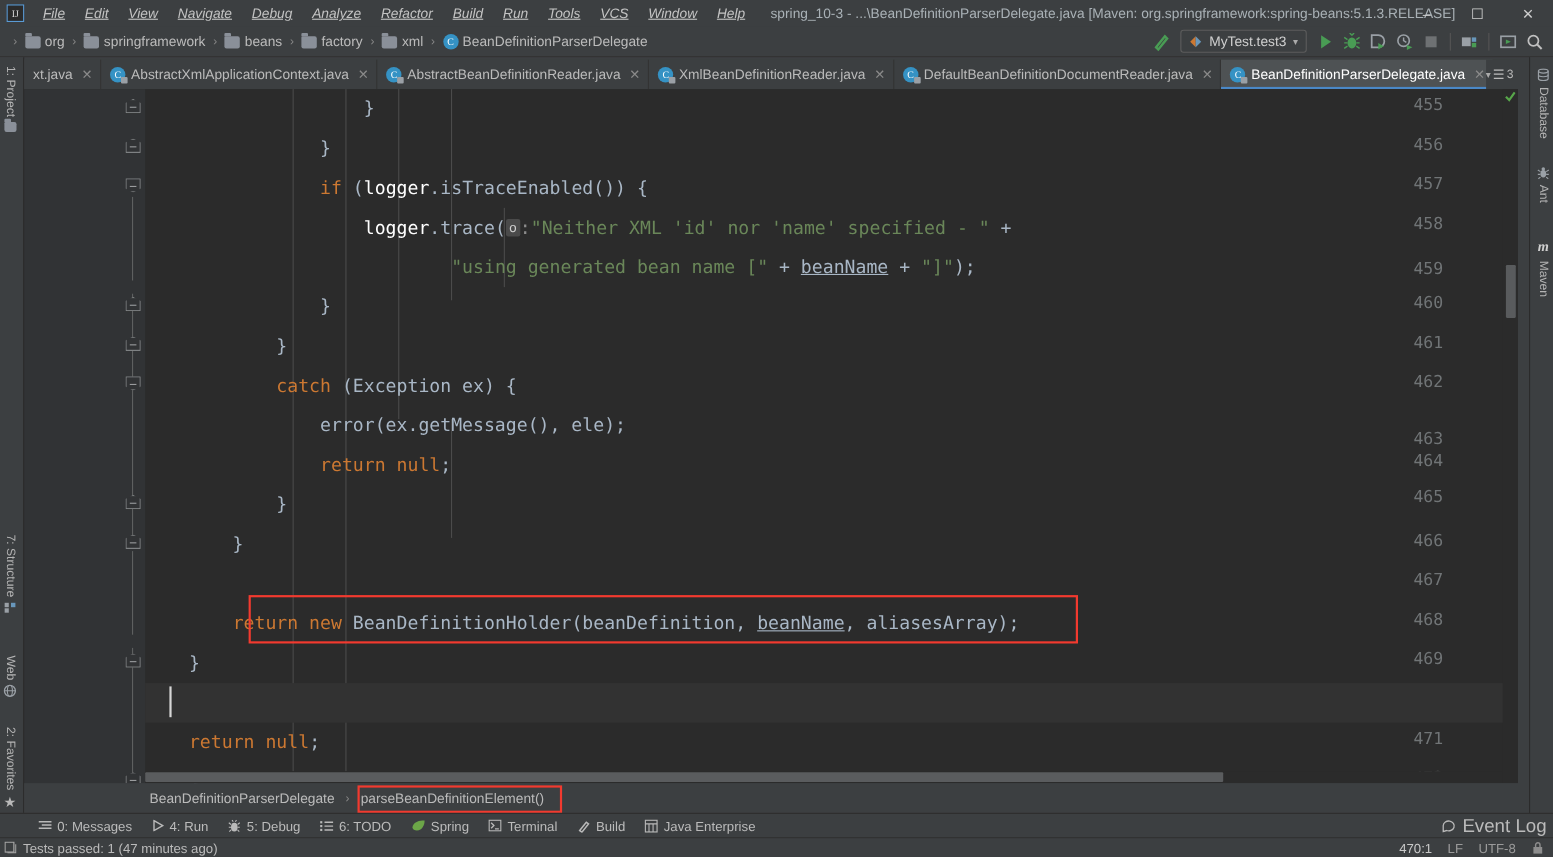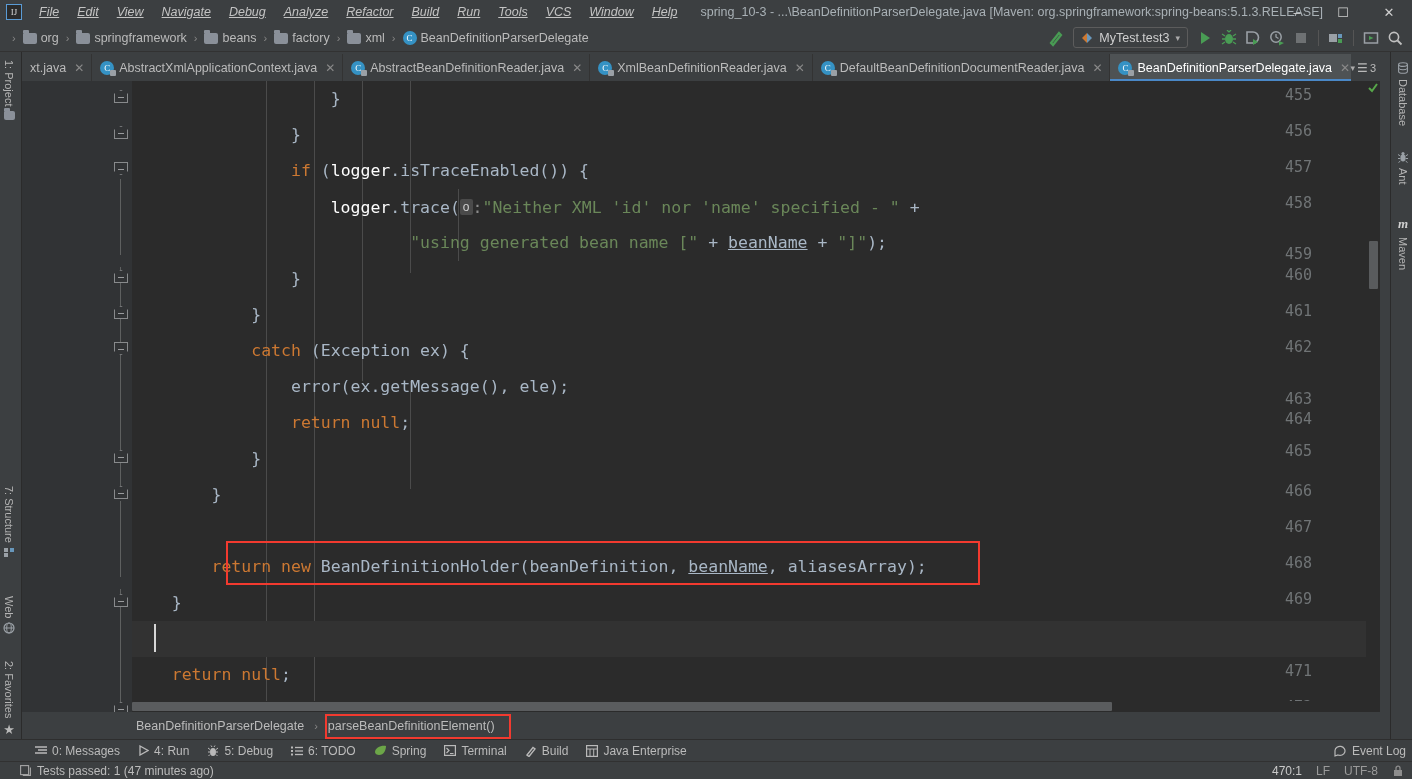--- a/index.html
+++ b/index.html
@@ -223,30 +223,30 @@
     position: absolute; left: 0; top: 739px; width: 1412px; height: 22px;
     background: #3c3f41; display: flex; align-items: center;
     border-top: 1px solid #2e2e2e;
   }
   .btw {
     display: flex; align-items: center; gap: 5px; font-size: 12px;
     color: #bbbbbb; padding: 2px 9px; white-space: nowrap;
   }
   .bottombar-right {
     position: absolute; right: 6px; display: flex; align-items: center; gap: 6px;
-    font-size: 12px; color: #bbbbbb;
+    font-size: 17px; color: #bbbbbb;
   }
 
   
   .statusbar {
     position: absolute; left: 0; top: 761px; width: 1412px; height: 18px;
     background: #3c3f41; display: flex; align-items: center;
     font-size: 12px; color: #bbbbbb; border-top: 1px solid #313131;
   }
-  .status-left { display: flex; align-items: center; gap: 6px; padding-left: 20px; }
+  .status-left { display: flex; align-items: center; gap: 6px; padding-left: 4px; }
   .status-right {
     position: absolute; right: 8px; display: flex; align-items: center; gap: 14px;
     color: #9a9a9a;
   }
   .status-right .pos { color: #c9c9c9; }
 
   svg { display: block; }
 </style>
 </head>
 <body>
@@ -486,21 +486,21 @@
 
     <div class="fold-line" style="top:98px;height:76px"></div>
     <div class="fold-line" style="top:186px;height:222px"></div>
     <div class="fold-line" style="top:420px;height:76px"></div>
     <div class="fold-line" style="top:508px;height:114px"></div>
 
     <div class="lnum" style="top:5px">455</div>
     <div class="lnum" style="top:41px">456</div>
     <div class="lnum" style="top:77px">457</div>
     <div class="lnum" style="top:113px">458</div>
-    <div class="lnum" style="top:164px">459</div>
+    <div class="lnum" style="top:154px">459</div>
     <div class="lnum" style="top:185px">460</div>
     <div class="lnum" style="top:221px">461</div>
     <div class="lnum" style="top:257px">462</div>
     <div class="lnum" style="top:309px">463</div>
     <div class="lnum" style="top:329px">464</div>
     <div class="lnum" style="top:361px">465</div>
     <div class="lnum" style="top:401px">466</div>
     <div class="lnum" style="top:437px">467</div>
     <div class="lnum" style="top:473px">468</div>
     <div class="lnum" style="top:509px">469</div>

